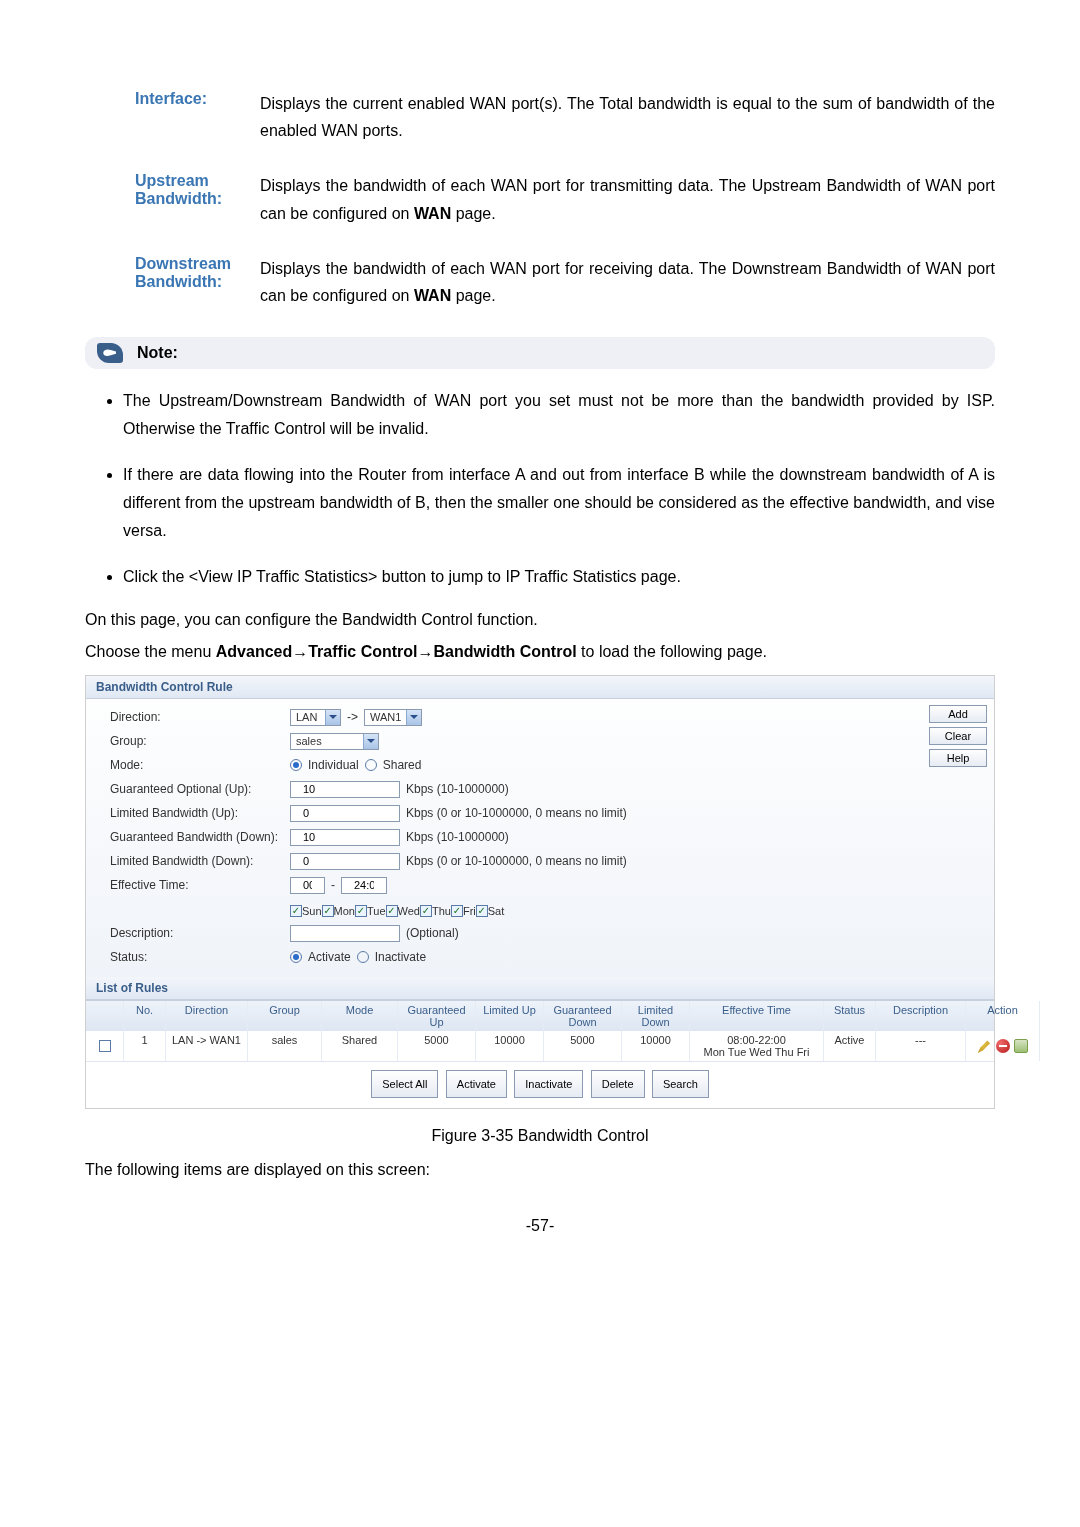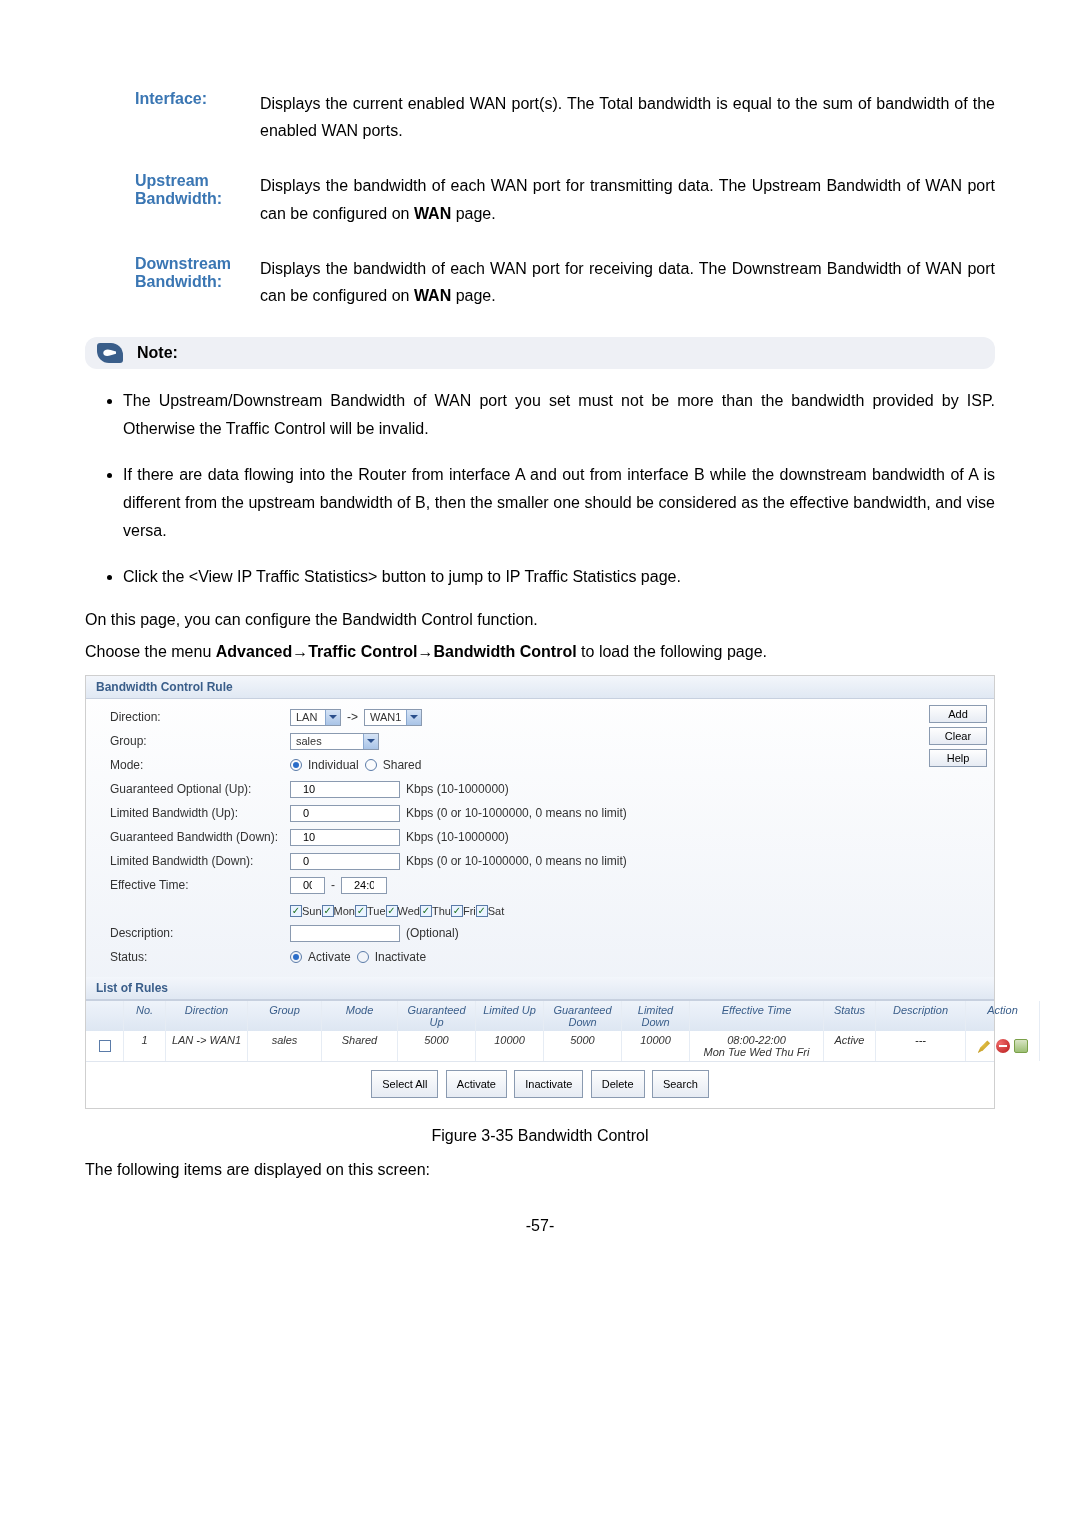--- a/index.html
+++ b/index.html
@@ -32,21 +32,21 @@
   .selbox .dd { width: 15px; height: 15px; background: linear-gradient(#d6e4f6,#a9c4e7); display: flex; align-items: center; justify-content: center; border-left: 1px solid #8aa8cf; }
   .selbox .dd::after { content: ""; border: 4px solid transparent; border-top-color: #2a4f8c; margin-top: 3px; }
   .txtin { border: 1px solid #8a9ab0; background: #fff; height: 17px; width: 110px; font-size: 11px; padding: 0 12px; }
   .radio { width: 12px; height: 12px; border: 1px solid #5a7ba8; border-radius: 50%; display: inline-flex; align-items: center; justify-content: center; }
   .radio.on::after { content: ""; width: 6px; height: 6px; background: #2a6dc9; border-radius: 50%; }
   .chk { width: 12px; height: 12px; border: 1px solid #5a7ba8; background: #fff; display: inline-flex; align-items: center; justify-content: center; }
   .chk.on { background: #eaf4ff; }
   .chk.on::after { content: "✓"; font-size: 10px; color: #1a6f1a; line-height: 1; }
   .days { display: flex; align-items: center; font-size: 11px; margin-top: 4px; }
   .list-hd { display: grid; grid-template-columns: 38px 42px 82px 74px 76px 78px 68px 78px 68px 134px 52px 90px 74px; background: linear-gradient(#eef3fa,#dde6f2); border-top: 1px solid #c7d0df; font-size: 11px; color: #3a5e8a; }
-  .list-hd div, .list-row div { padding: 3px 2px; text-align: center; border-right: 1px solid #e6ecf4; font-style: italic; }
+  .list-hd div, .list-row div { padding: 3px 2px; text-align: center; border-right: 1px solid #e6ecf4; }
   .list-row { display: grid; grid-template-columns: 38px 42px 82px 74px 76px 78px 68px 78px 68px 134px 52px 90px 74px; font-size: 11px; background: #fff; }
   .list-row .chkcell { display:flex; justify-content:center; align-items:center; }
   .actions { display:flex; justify-content:center; gap:4px; align-items:center; }
   .ic { width: 14px; height: 14px; display:inline-block; }
   .ic-edit { background: radial-gradient(circle at 30% 30%, #e7c54a, #b88e1a); clip-path: polygon(0 100%, 20% 60%, 70% 10%, 90% 30%, 40% 80%); }
   .ic-del { border-radius:50%; background: radial-gradient(circle at 30% 30%, #f06a6a, #b71b1b); position:relative; }
   .ic-del::after{content:"";position:absolute;left:3px;top:6px;width:8px;height:2px;background:#fff;}
   .ic-copy { background: linear-gradient(#d8e4c4,#9cbf74); border:1px solid #7aa049; border-radius:2px; }
   .tbl-btns { text-align:center; padding: 8px 0 10px; background:#fff; border-top:1px solid #e0e6ef; }
   .tbl-btns button { height:28px; font-size:11px; border:1px solid #8a9ab0; background: linear-gradient(#fefefe,#e6ebf3); padding:0 10px; margin:0 2px; cursor:pointer; }

